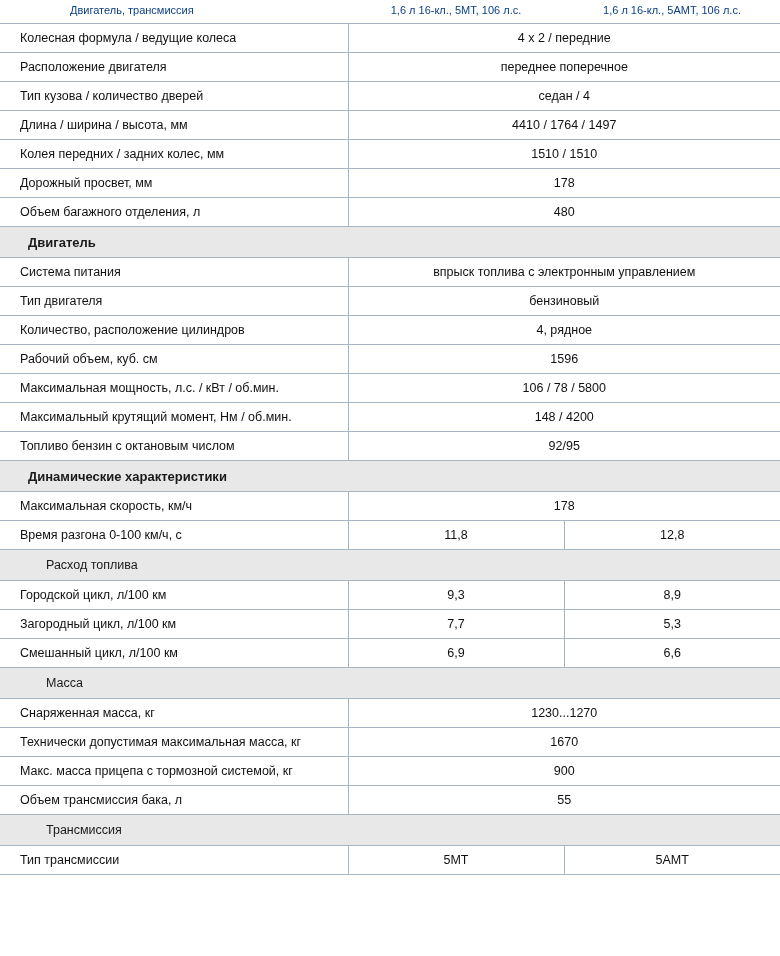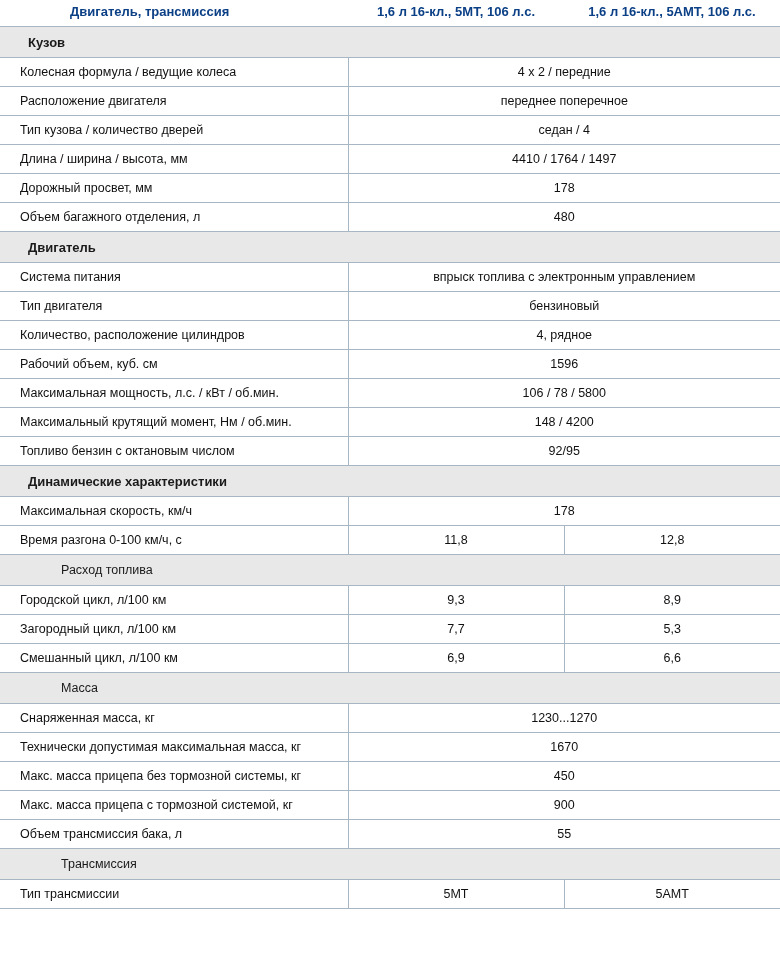--- a/index.html
+++ b/index.html
@@ -21,22 +21,22 @@
   }
   #spec-table col.c-label { width: 348px; }
   #spec-table col.c-v1 { width: 216px; }
   #spec-table col.c-v2 { width: 216px; }
 
   
   tr.header-row td {
     background: #ffffff;
     border: none;
     color: #0b3f86;
-    font-weight: bold;
-    font-size: 13px;
+    font-weight: normal;
+    font-size: 11px;
     padding: 4px 6px 7px 6px;
     text-align: center;
     vertical-align: bottom;
     white-space: nowrap;
   }
   tr.header-row td.h-label {
     text-align: left;
     padding-left: 70px;
   }
 
@@ -48,21 +48,21 @@
     border-right: none;
     font-weight: bold;
     font-size: 13px;
     color: #1a1a1a;
     padding: 5px 6px 5px 28px;
     height: 20px;
   }
   tr.section-row.sub td {
     font-weight: normal;
     font-size: 12.5px;
-    padding-left: 61px;
+    padding-left: 46px;
     background: #e8e8e8;
   }
 
   
   tr.data-row td {
     border: 1px solid #a8b6c4;
     padding: 5px 20px;
     background: #ffffff;
     vertical-align: middle;
     height: 18px;
@@ -90,38 +90,39 @@
     <col class="c-label">
     <col class="c-v1">
     <col class="c-v2">
   </colgroup>
   <tbody>
       <tr class="header-row">
         <td class="h-label">Двигатель, трансмиссия</td>
         <td>1,6 л 16-кл., 5МТ, 106 л.с.</td>
         <td>1,6 л 16-кл., 5АМТ, 106 л.с.</td>
       </tr>
-      <tr class="section-row">
-        <td colspan="3">Кузов</td>
-      </tr>
       <tr class="data-row">
         <td class="label">Колесная формула / ведущие колеса</td>
         <td class="val span2" colspan="2">4 х 2 / передние</td>
       </tr>
       <tr class="data-row">
         <td class="label">Расположение двигателя</td>
         <td class="val span2" colspan="2">переднее поперечное</td>
       </tr>
       <tr class="data-row">
         <td class="label">Тип кузова / количество дверей</td>
         <td class="val span2" colspan="2">седан / 4</td>
       </tr>
       <tr class="data-row">
         <td class="label">Длина / ширина / высота, мм</td>
         <td class="val span2" colspan="2">4410 / 1764 / 1497</td>
+      </tr>
+      <tr class="data-row">
+        <td class="label">Колея передних / задних колес, мм</td>
+        <td class="val span2" colspan="2">1510 / 1510</td>
       </tr>
       <tr class="data-row">
         <td class="label">Дорожный просвет, мм</td>
         <td class="val span2" colspan="2">178</td>
       </tr>
       <tr class="data-row">
         <td class="label">Объем багажного отделения, л</td>
         <td class="val span2" colspan="2">480</td>
       </tr>
       <tr class="section-row">
@@ -190,24 +191,20 @@
       </tr>
       <tr class="data-row">
         <td class="label">Снаряженная масса, кг</td>
         <td class="val span2" colspan="2">1230...1270</td>
       </tr>
       <tr class="data-row">
         <td class="label">Технически допустимая максимальная масса, кг</td>
         <td class="val span2" colspan="2">1670</td>
       </tr>
       <tr class="data-row">
-        <td class="label">Макс. масса прицепа без тормозной системы, кг</td>
-        <td class="val span2" colspan="2">450</td>
-      </tr>
-      <tr class="data-row">
         <td class="label">Макс. масса прицепа с тормозной системой, кг</td>
         <td class="val span2" colspan="2">900</td>
       </tr>
       <tr class="data-row">
         <td class="label">Объем трансмиссия бака, л</td>
         <td class="val span2" colspan="2">55</td>
       </tr>
       <tr class="section-row sub">
         <td colspan="3">Трансмиссия</td>
       </tr>

